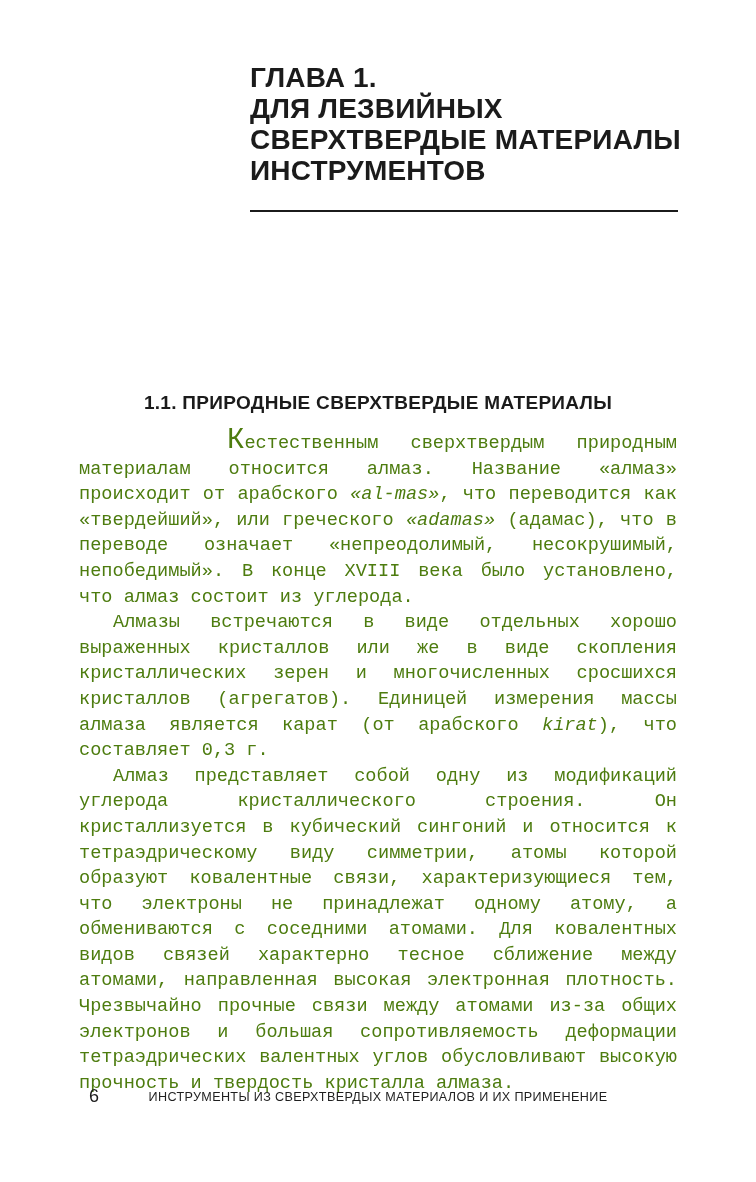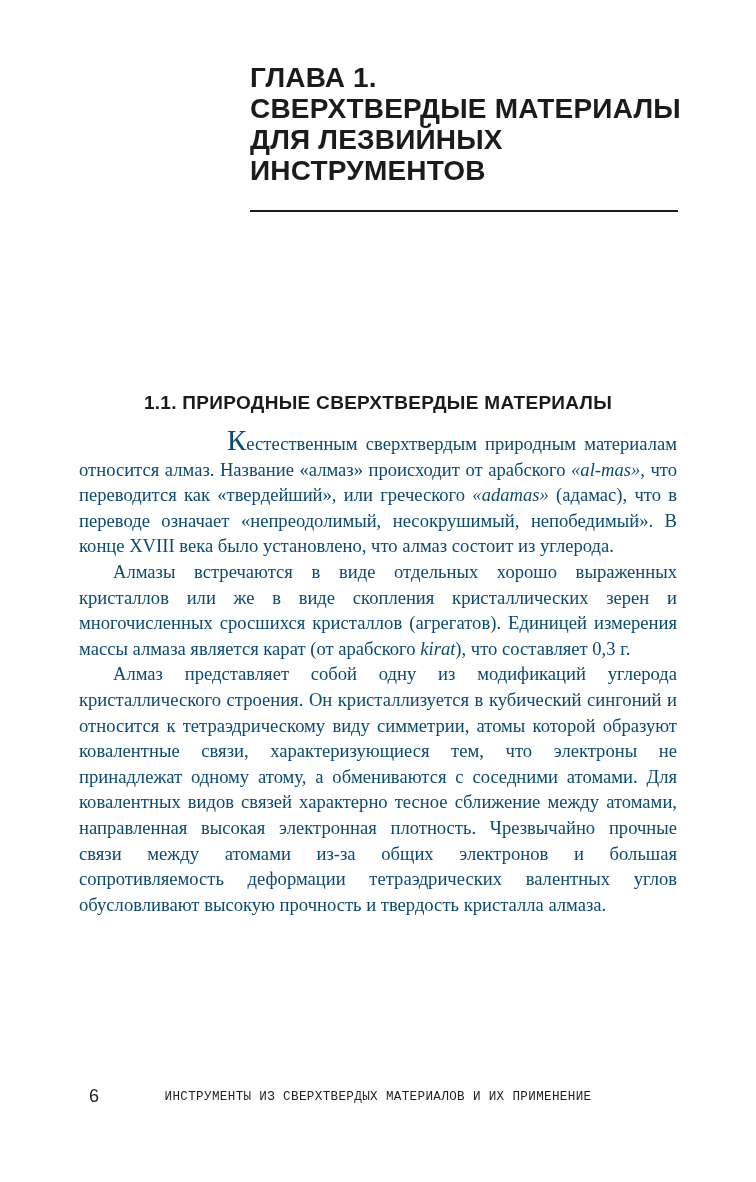--- a/index.html
+++ b/index.html
@@ -71,21 +71,22 @@
     top: 428px;
     width: 598px;
   }
   p.para {
     margin: 0;
     font-size: 18.6px;
     line-height: 25.6px;
     text-align: justify;
     text-justify: inter-word;
     hyphens: manual;
-    color: #0c4a6e;
+    color: #4d7c0f;
+    font-family: Liberation Mono, monospace;
   }
   p.para + p.para {
     margin-top: 0px;
   }
   p.indent {
     text-indent: 34px;
   }
   .dropcap-para {
     text-indent: 0;
   }
@@ -117,35 +118,35 @@
     font-family: "Liberation Sans", sans-serif;
     font-size: 18px;
     color: #1b1b1b;
   }
   .running-title {
     position: absolute;
     left: 0;
     top: 4px;
     width: 598px;
     text-align: center;
-    font-family: Liberation Mono, monospace;
+    font-family: Liberation Sans, sans-serif;
     font-size: 12.6px;
     letter-spacing: 0.35px;
     color: #1f1f1f;
   }
 </style>
 </head>
 <body>
 
 <div class="page">
 
   <div class="chapter-head">
     <div class="line">ГЛАВА 1.</div>
+    <div class="line">ДЛЯ ЛЕЗВИЙНЫХ</div>
     <div class="line">СВЕРХТВЕРДЫЕ МАТЕРИАЛЫ</div>
-    <div class="line">ДЛЯ ЛЕЗВИЙНЫХ</div>
     <div class="line">ИНСТРУМЕНТОВ</div>
   </div>
 
   <div class="chapter-rule"></div>
 
   <div class="section-head">1.1. ПРИРОДНЫЕ СВЕРХТВЕРДЫЕ МАТЕРИАЛЫ</div>
 
   <div class="body-col">
 
     <p class="para dropcap-para"><span class="dropcap-lead"></span><span class="dropcap">К</span><span>естественным сверхтвердым природным материалам относится алмаз. Название «алмаз» происходит от арабского </span><span class="it">«al-mas»</span><span>, что переводится как «твердейший», или греческого </span><span class="it">«adamas»</span><span> (адамас), что в переводе означает «непреодолимый, несокрушимый, непобедимый». В конце XVIII века было установлено, что алмаз состоит из углерода.</span></p>

